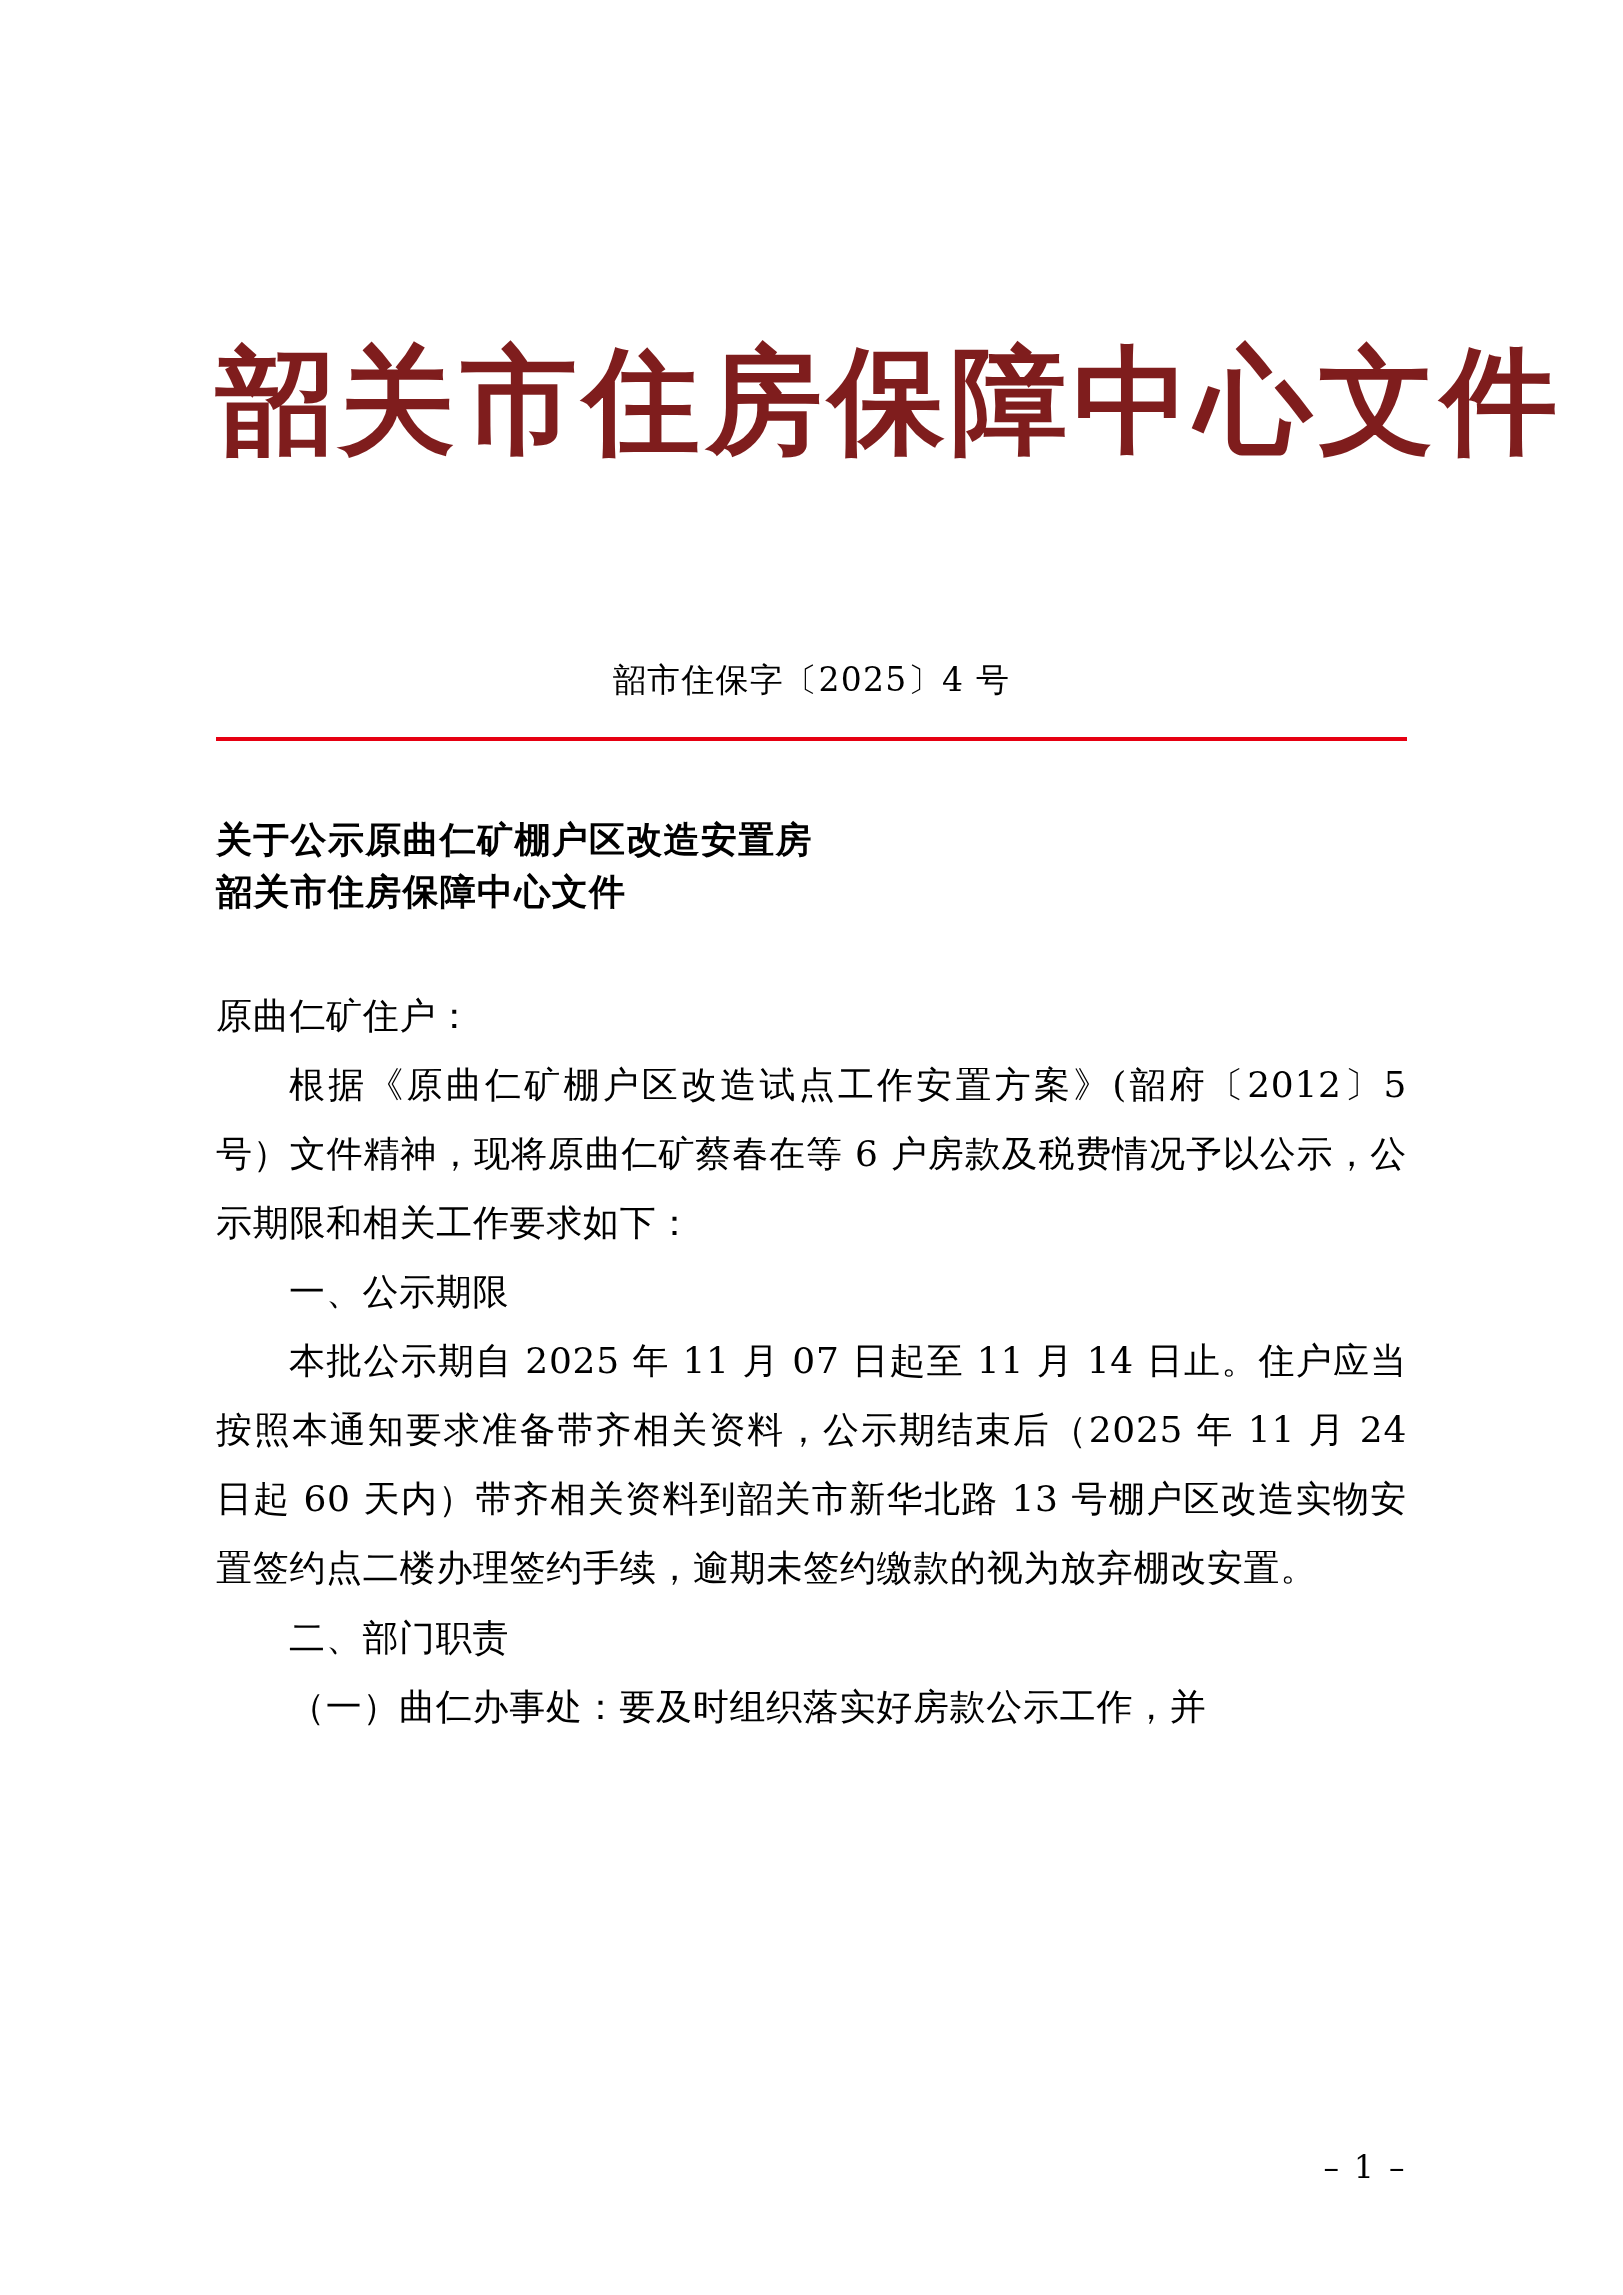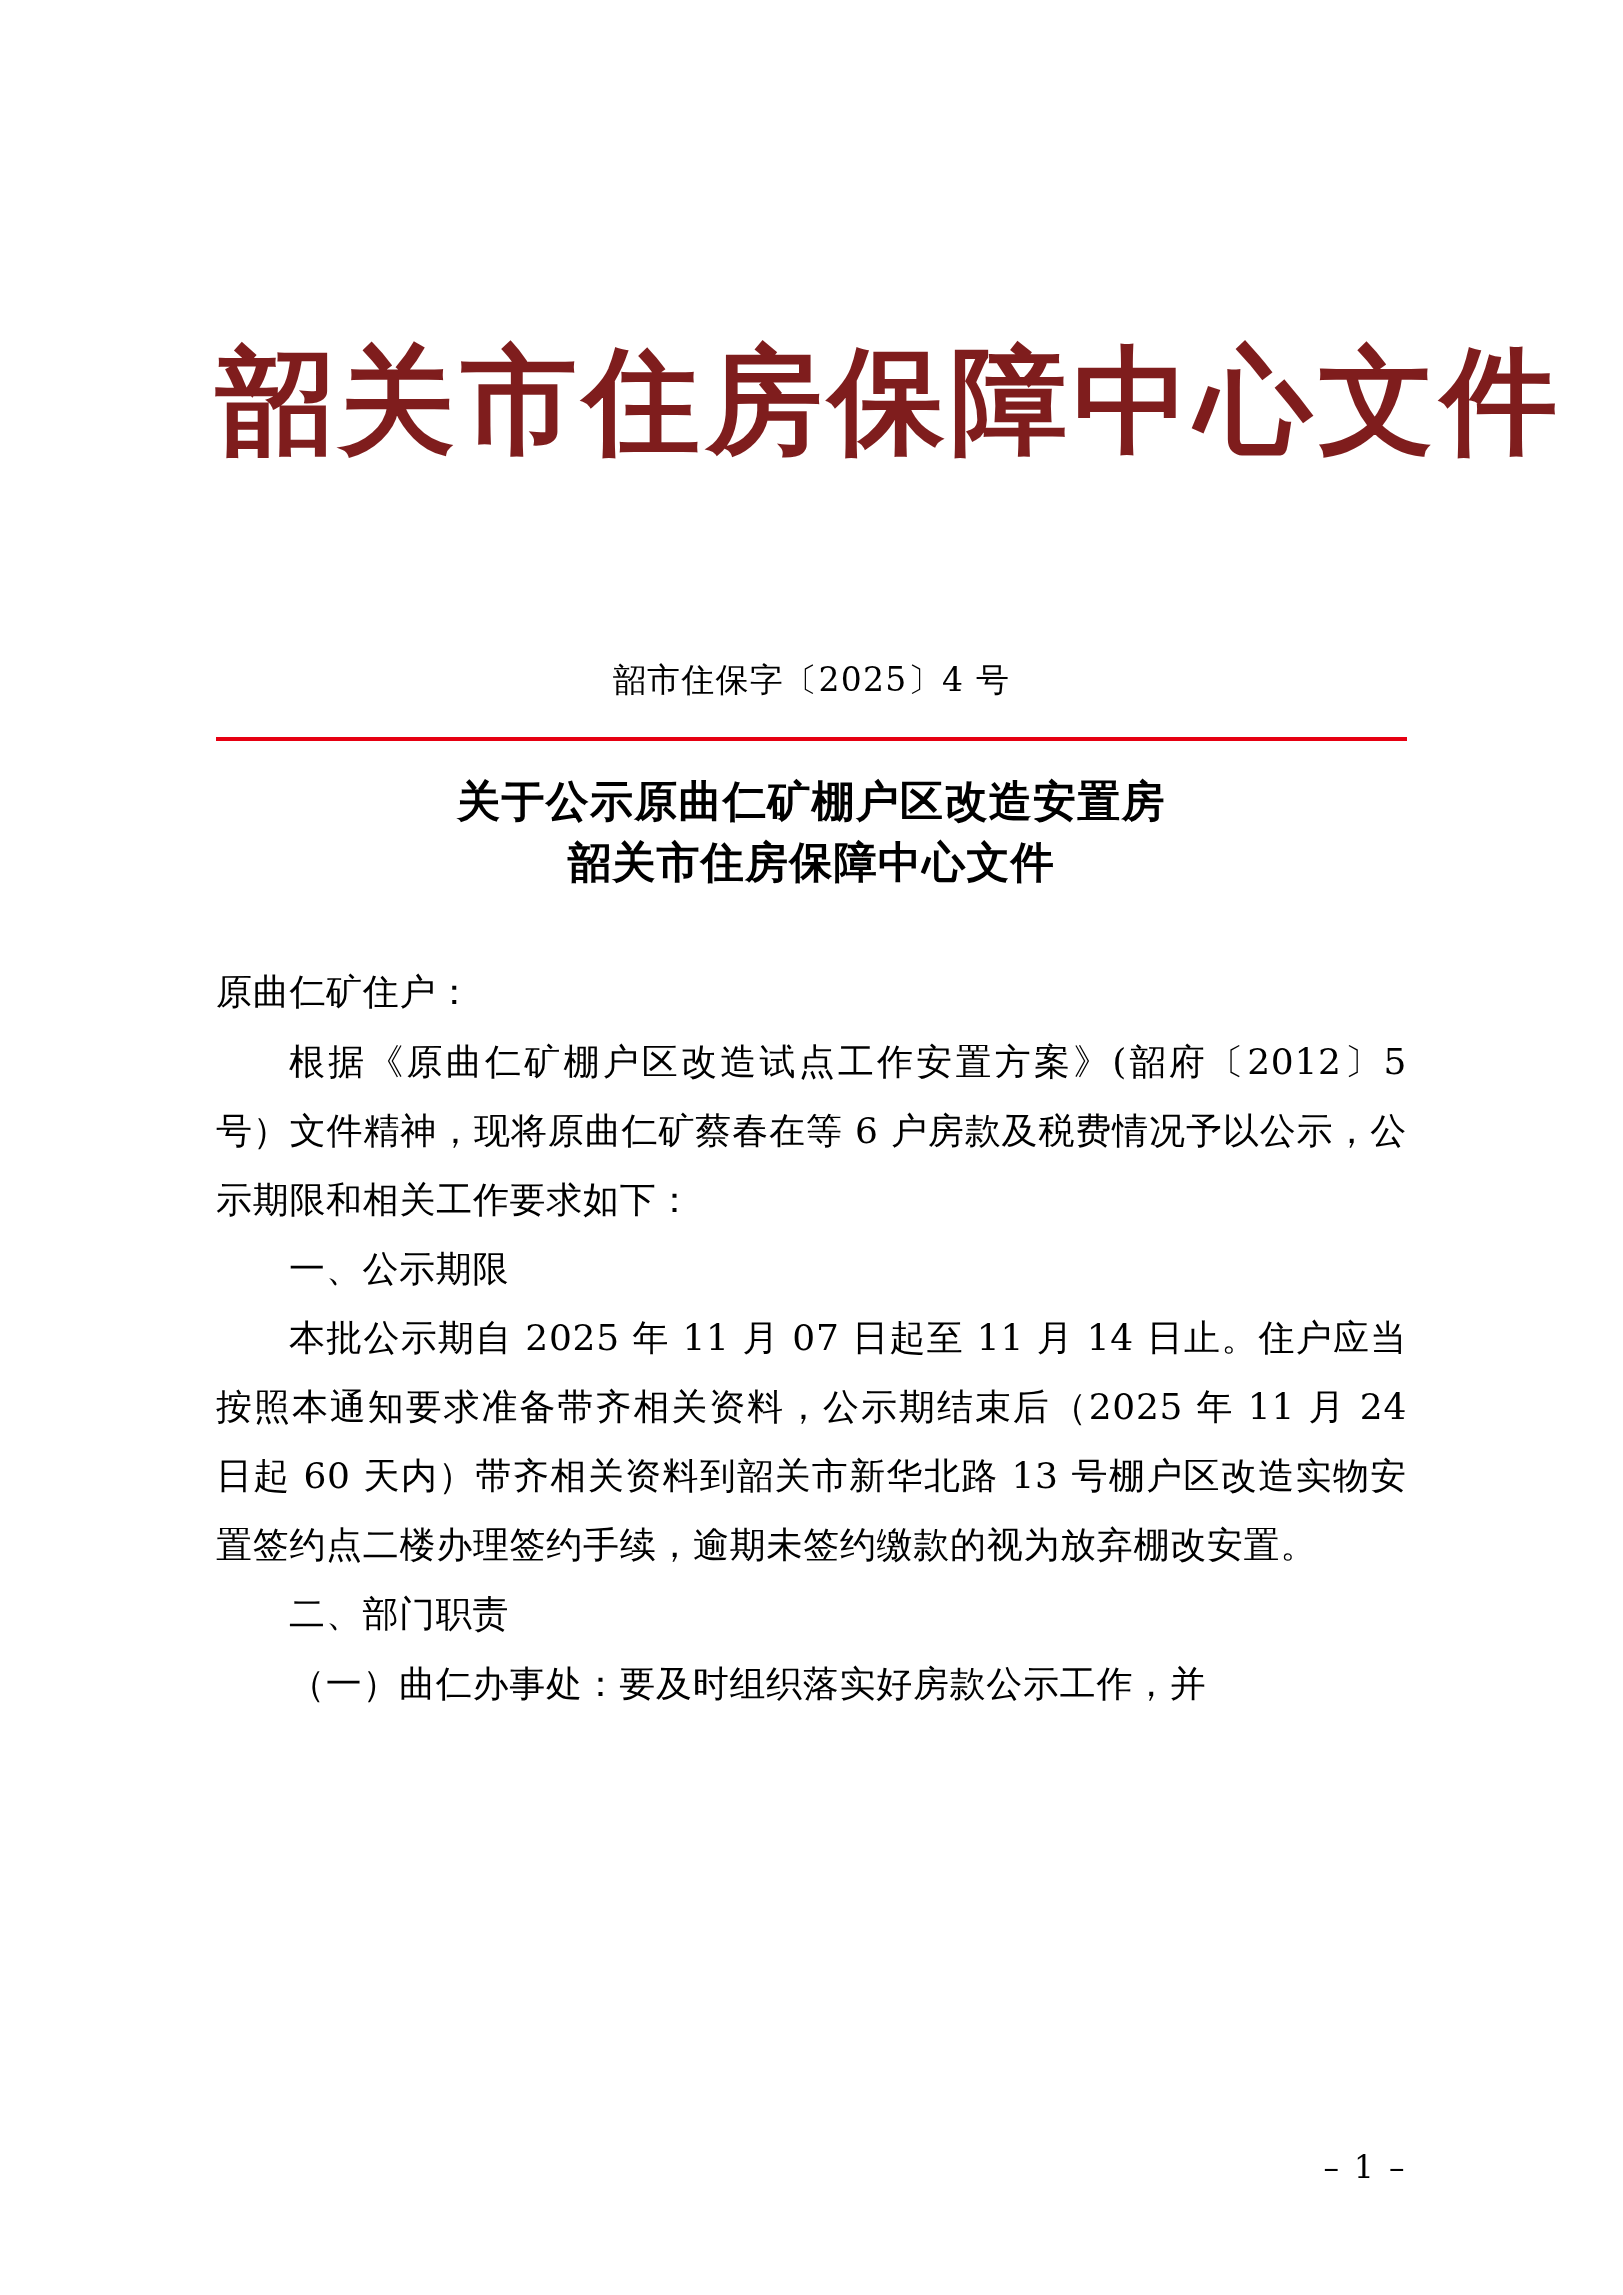--- a/index.html
+++ b/index.html
@@ -50,23 +50,22 @@
   
   .red-rule {
     margin-top: 34px;
     height: 4.6px;
     background: #e60012;
     width: 100%;
   }
 
   
   .doc-title {
-    margin-top: 30px;
-    text-align: center;
-    font-size: 43px;
+    margin-top: 73px;
+    font-size: 36px;
     font-weight: bold;
     line-height: 1.42;
     letter-spacing: 1.3px;
     font-family: "DejaVu Serif", "Liberation Serif", serif;
   }
   .doc-title .line { display: block; }
 
   
   .body-text {
     margin-top: 64px;

